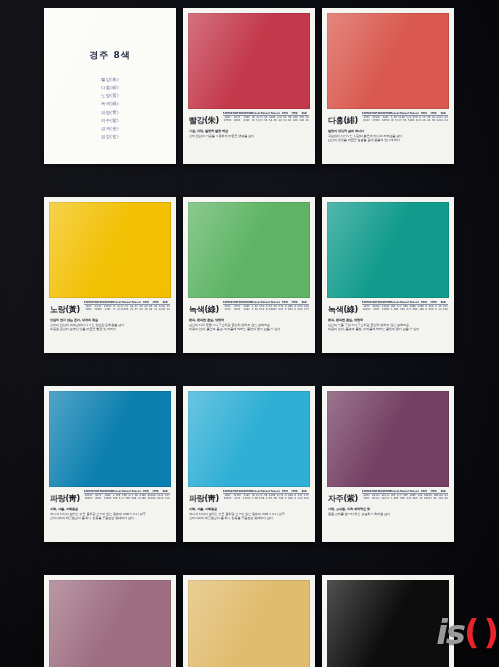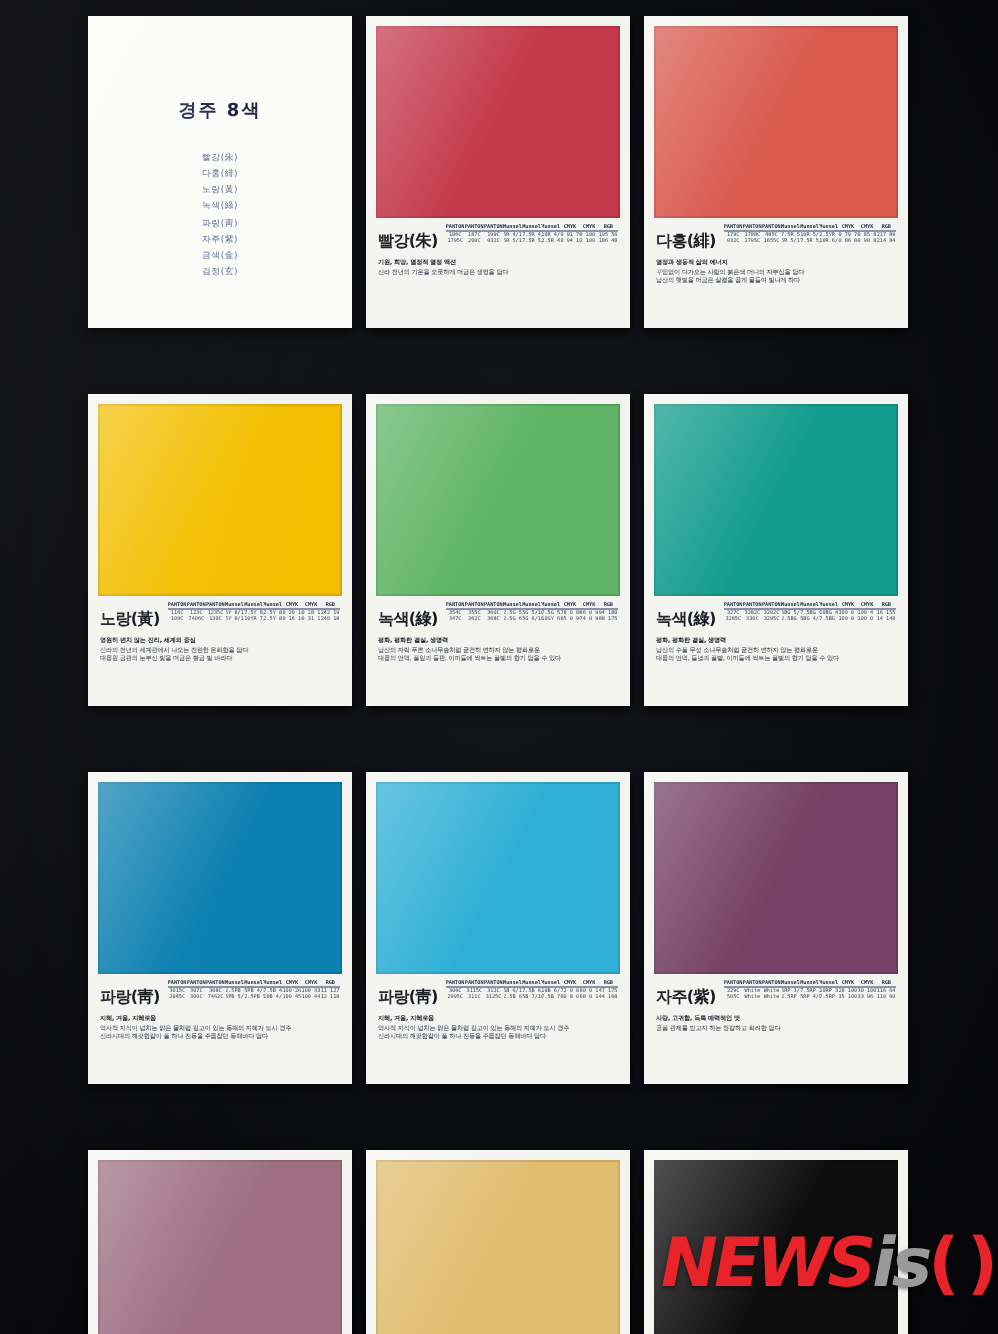--- a/index.html
+++ b/index.html
@@ -555,18 +555,17 @@
         </div><div class="card">
           <div class="swatch" style="background: rgb(158, 111, 130);"></div>
         </div><div class="card">
           <div class="swatch" style="background: rgb(224, 188, 110);"></div>
         </div><div class="card">
           <div class="swatch" style="background: rgb(13, 13, 13);"></div>
         </div></div>
   </div>
 
   <div id="wm">
-    <span class="w-news">NEWS</span>
       <span class="w-is">is</span>
       <span class="w-paren">( )</span>
   </div>
 
 </div>
 
 </body></html>

